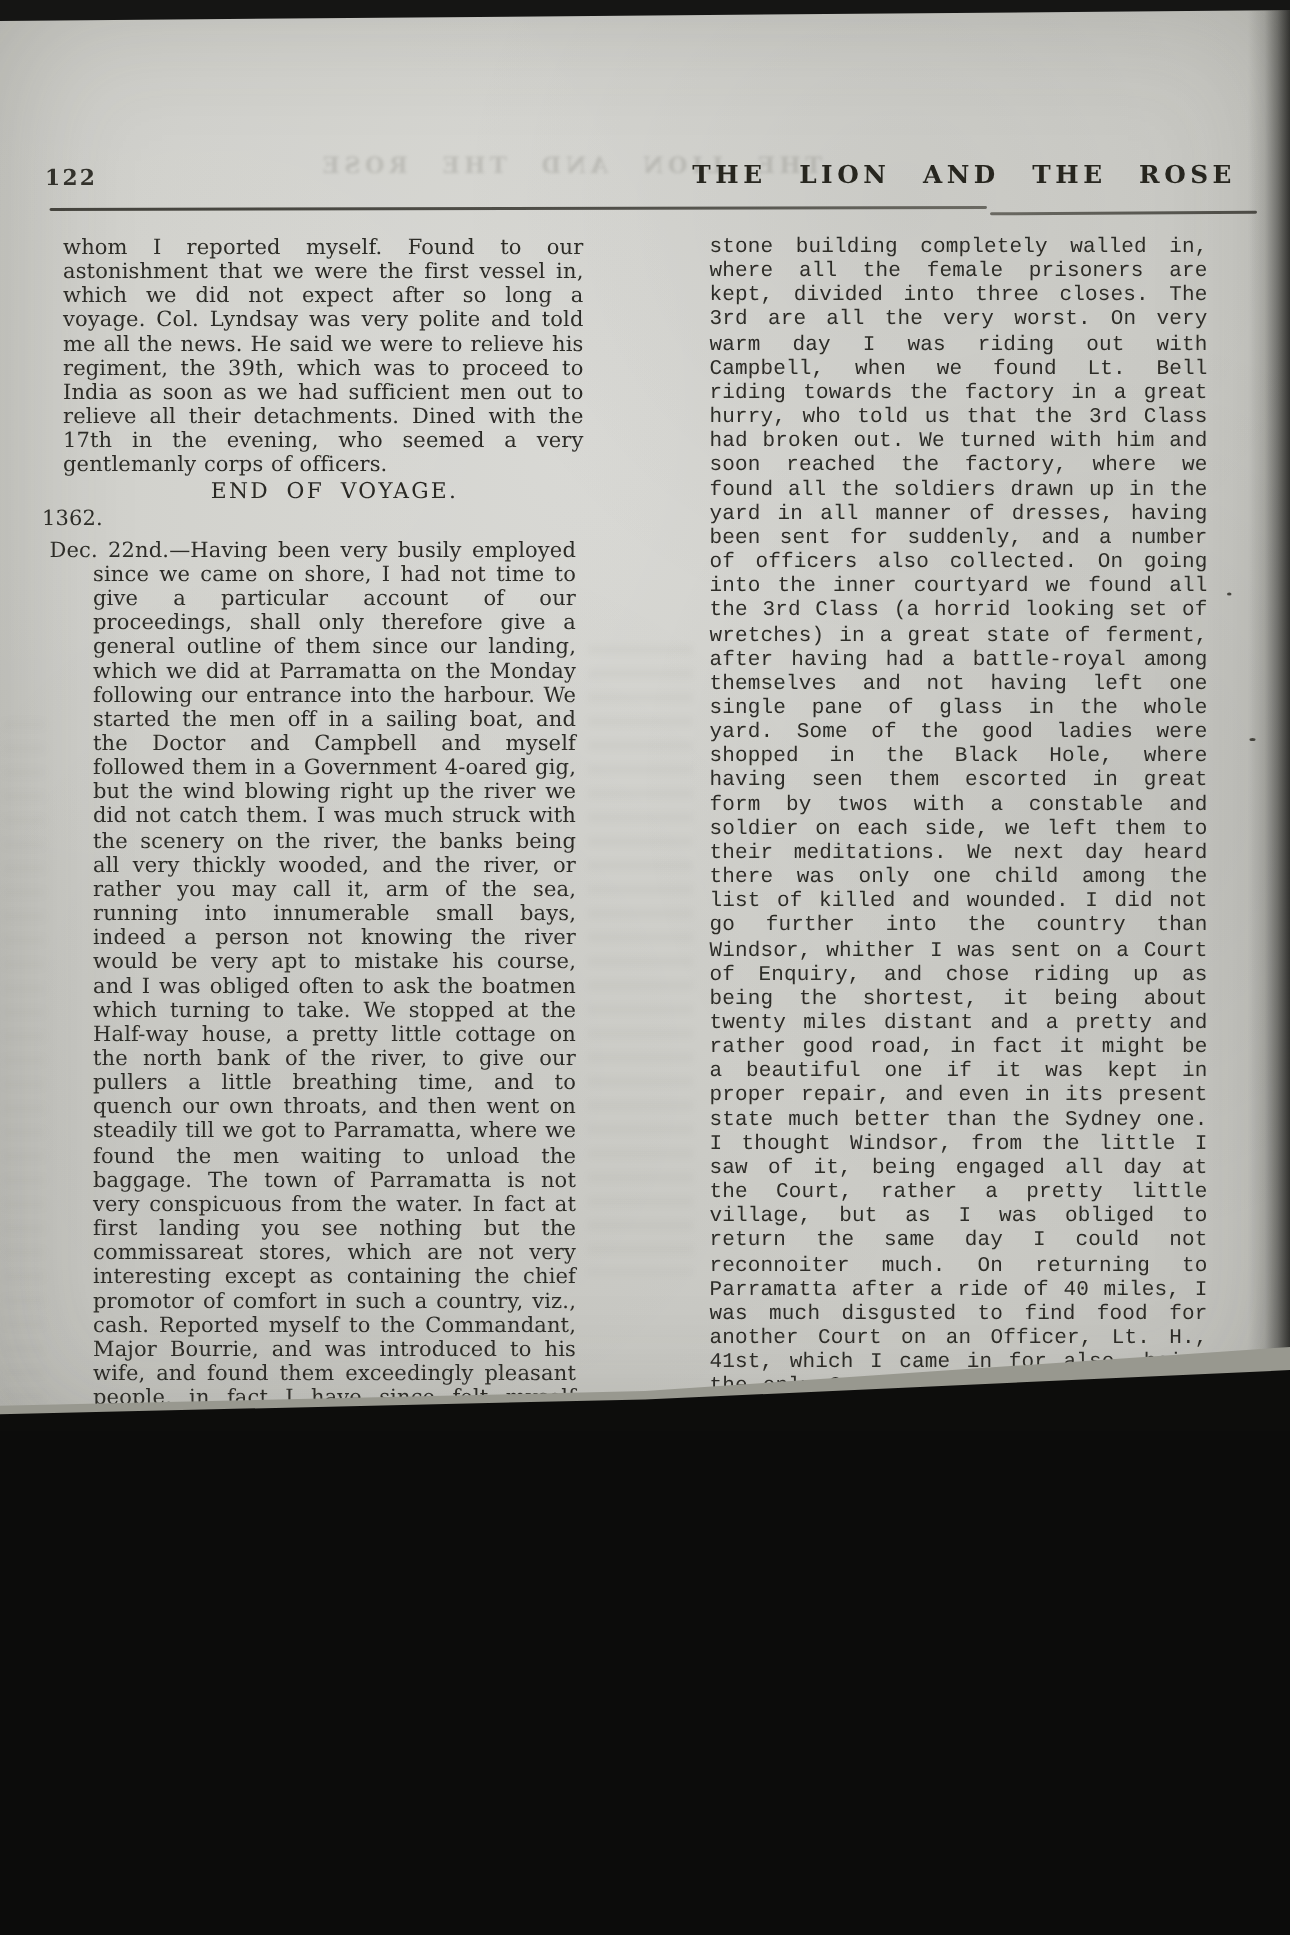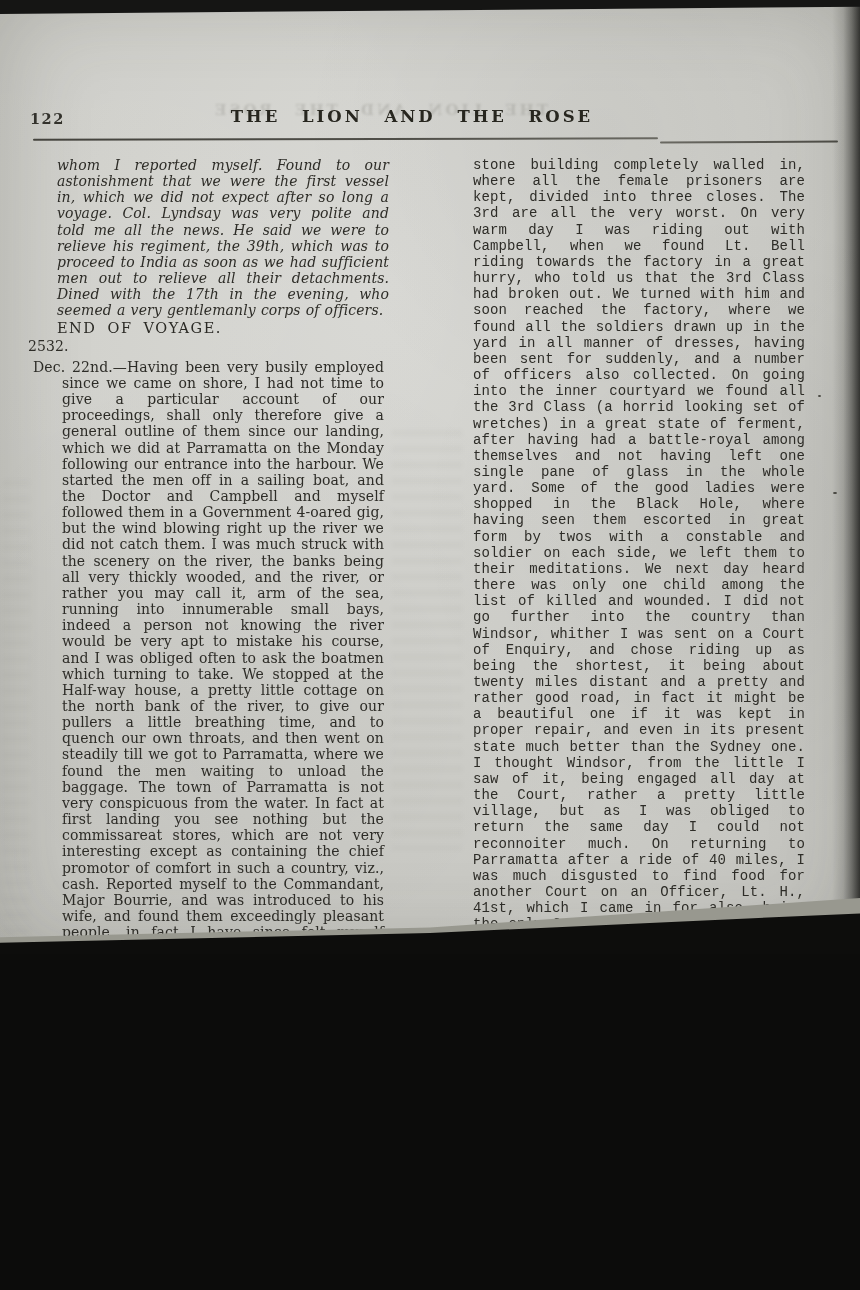--- a/index.html
+++ b/index.html
@@ -30,21 +30,21 @@
     position:absolute; left:30px; top:110px;
     font-weight:700; font-size:14.5px; letter-spacing:1.5px; color:#33322c;
   }
   .ghost-title {
     position:absolute; left:0; right:100px; top:101px; text-align:center;
     font-weight:700; font-size:15px; letter-spacing:3px; word-spacing:12px;
     color:#605f57; opacity:0.20; transform:scaleX(-1); filter:blur(1.1px);
     pointer-events:none;
   }
   .page-title {
-    position:absolute; left:0; right:36px; top:107px; margin:0; text-align:center;
+    position:absolute; left:0; right:36px; top:107px; margin:0; text-align:right;
     font-weight:700; font-size:16.5px; letter-spacing:3px; word-spacing:13px;
     color:#27261f;
   }
   .rule-main {
     position:absolute; left:33px; top:138px; width:625px; height:2px;
     background:linear-gradient(to right,#45443e 10%,#504f49 60%,#6a6962 100%);
     transform:rotate(-0.12deg); border-radius:2px;
   }
   .rule-seg {
     position:absolute; left:660px; top:141px; width:178px; height:2px;
@@ -55,23 +55,23 @@
   
   .col {
     position:absolute; top:157px;
     color:#2d2c27;
     font-size:14px; line-height:16.15px;
     text-align:justify;
     letter-spacing:0.1px; word-spacing:0.6px;
   }
   .col-left  { left:28px;  width:361px; }
   .col-right { left:473px; width:332px;font-family:Liberation Mono, monospace; }
-  .opening { margin:0 0 0 29px;font-style:italic; }
+  .opening { margin:0 0 0 14px; }
   .section-heading {
-    margin:1px 0 1px 29px; text-align:left;
+    margin:1px 0 1px 29px; text-align:center;
     font-size:14.5px; font-weight:400; line-height:17px;
     letter-spacing:1.5px; word-spacing:5px; color:#2a2924;
   }
   .year { margin:0; }
   .entry { margin:5px; padding-left:29px; text-indent:-29px; }
   .col-right p { margin:0; }
 
   
   .top-band {
     position:absolute; left:0; top:0; width:860px; height:14px;
@@ -117,21 +117,21 @@
 
   <span class="ghost-title">THE LION AND THE ROSE</span>
   <span class="page-number">122</span>
   <h1 class="page-title">THE LION AND THE ROSE</h1>
   <div class="rule-main"></div>
   <div class="rule-seg"></div>
 
   <section class="col col-left">
     <p class="opening">whom I reported myself.  Found to our astonishment that we were the first vessel in, which we did not expect after so long a voyage.  Col. Lyndsay was very polite and told me all the news.  He said we were to relieve his regiment, the 39th, which was to proceed to India as soon as we had sufficient men out to relieve all their detachments.  Dined with the 17th in the evening, who seemed a very gentlemanly corps of officers.</p>
     <h2 class="section-heading">END OF VOYAGE.</h2>
-    <p class="year">2532.</p>
+    <p class="year">1362.</p>
     <p class="entry"><span>Dec. 22nd.—</span><span>Having been very busily employed since we came on shore, I had not time to give a particular account of our proceedings, shall only therefore give a general outline of them since our landing, which we did at Parramatta on the Monday following our entrance into the harbour.  We started the men off in a sailing boat, and the Doctor and Campbell and myself followed them in a Government 4-oared gig, but the wind blowing right up the river we did not catch them.  I was much struck with the scenery on the river, the banks being all very thickly wooded, and the river, or rather you may call it, arm of the sea, running into innumerable small bays, indeed a person not knowing the river would be very apt to mistake his course, and I was obliged often to ask the boatmen which turning to take.  We stopped at the Half-way house, a pretty little cottage on the north bank of the river, to give our pullers a little breathing time, and to quench our own throats, and then went on steadily till we got to Parramatta, where we found the men waiting to unload the baggage.  The town of Parramatta is not very conspicuous from the water.  In fact at first landing you see nothing but the commissareat stores, which are not very interesting except as containing the chief promotor of comfort in such a country, viz., cash.  Reported myself to the Commandant, Major Bourrie, and was introduced to his wife, and found them exceedingly pleasant people, in fact I have since felt myself considerably obliged to them, as they were very kind to me the whole time I was at Parramatta.  Took a house in the town close to the barracks, which I did partly to accommodate Malein of the 13th, who was a married man, and would otherwise have been obliged to turn out for me.  I was very much pleased with the first appearance of Parramatta, as it put me much in mind of a long straggling village or small country town in England.  The chief feature is the Government House and Domain, the former standing on a hill very prettily situated and commanding a view of the main street in the town, from where it is a very pretty object.  The whole Domain is fine, though in part of it the bush wants clearing very much.  The next great feature in the place is the Factory, a large</span></p>
   </section>
 
   <section class="col col-right">
     <p>stone building completely walled in, where all the female prisoners are kept, divided into three closes.  The 3rd are all the very worst.  On very warm day I was riding out with Campbell, when we found Lt. Bell riding towards the factory in a great hurry, who told us that the 3rd Class had broken out.  We turned with him and soon reached the factory, where we found all the soldiers drawn up in the yard in all manner of dresses, having been sent for suddenly, and a number of officers also collected.  On going into the inner courtyard we found all the 3rd Class (a horrid looking set of wretches) in a great state of ferment, after having had a battle-royal among themselves and not having left one single pane of glass in the whole yard.  Some of the good ladies were shopped in the Black Hole, where having seen them escorted in great form by twos with a constable and soldier on each side, we left them to their meditations.  We next day heard there was only one child among the list of killed and wounded.  I did not go further into the country than Windsor, whither I was sent on a Court of Enquiry, and chose riding up as being the shortest, it being about twenty miles distant and a pretty and rather good road, in fact it might be a beautiful one if it was kept in proper repair, and even in its present state much better than the Sydney one.  I thought Windsor, from the little I saw of it, being engaged all day at the Court, rather a pretty little village, but as I was obliged to return the same day I could not reconnoiter much.  On returning to Parramatta after a ride of 40 miles, I was much disgusted to find food for another Court on an Officer, Lt. H., 41st, which I came in for also, being the only Captain present.  He has since been given leave to take an unconditional discharge.  The rides about Parramatta are some of them very pretty, and there are some fine orange groves near there, where Bouverie and myself used sometimes to go and take a bellyful.  The place was just getting pleasant and we were just strong enough to form a little mess and get up a pretty tolerable boats crew, when down came an order from Headquarters for a Captain and 40 men for Norfolk Island, which I, having been first to come out, was first to take, however, after the first annoyance of the thing was over, I was not so very sorry, as I think it may be the means of my getting home to the Depot in a couple of years, which I shall certainly lay claim to.  Having received the order on Wednesday, I had to prepare myself for a start, and during the first two or three days was employed in packing and taking tender leave of all my Parramatta friends, and on Saturday the 17th December, having dispatched the men in two boats with baggage for Sydney under Campbell's charge, I took an early breakfast at Nash's Hotel, and</p>
   </section>
 
   <div class="smudge m1"></div>
   <div class="smudge m2"></div>
   <div class="speck s1"></div>

